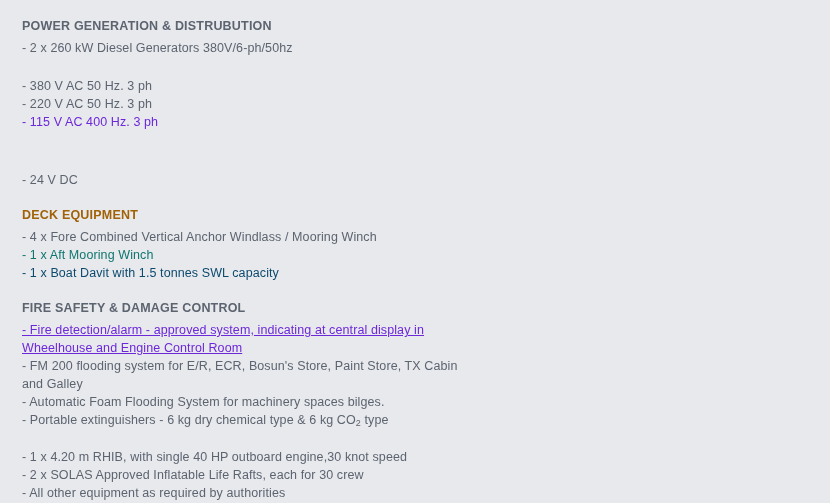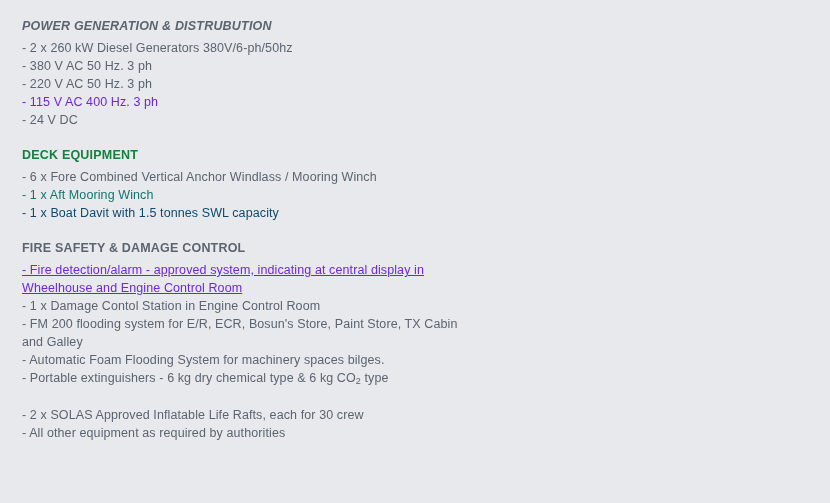--- a/index.html
+++ b/index.html
@@ -54,42 +54,42 @@
     top: 2px;
   }
 </style>
 </head>
 <body>
 
 <div id="page" style="background: rgb(232, 233, 237);">
   <div class="content">
     <div id="sections-root">
         <div class="section">
-          <div class="section-title" style="color: rgb(92, 100, 112); font-style: italic;">POWER GENERATION &amp; DISTRUBUTION</div>
+          <div class="section-title" style="color: rgb(92, 100, 112);">POWER GENERATION &amp; DISTRUBUTION</div>
           <div class="item" style="color: rgb(92, 100, 112);">- 2 x 260 kW Diesel Generators 380V/6-ph/50hz</div>
-          <div class="item" style="color: rgb(92, 100, 112);">- 380 V AC 50 Hz. 3 ph</div>
+          <div class="item" style="color: rgb(92, 100, 112); margin-top: 20px;">- 380 V AC 50 Hz. 3 ph</div>
           <div class="item" style="color: rgb(92, 100, 112);">- 220 V AC 50 Hz. 3 ph</div>
           <div class="item" style="color: #6d28d9;">- 115 V AC 400 Hz. 3 ph</div>
-          <div class="item" style="color: rgb(92, 100, 112);">- 24 V DC</div>
+          <div class="item" style="color: rgb(92, 100, 112); margin-top: 40px;">- 24 V DC</div>
         </div>
         <div class="section">
-          <div class="section-title" style="color: #15803d;">DECK EQUIPMENT</div>
-          <div class="item" style="color: rgb(92, 100, 112);">- 6 x Fore Combined Vertical Anchor Windlass / Mooring Winch</div>
+          <div class="section-title" style="color: #a16207;">DECK EQUIPMENT</div>
+          <div class="item" style="color: rgb(92, 100, 112);">- 4 x Fore Combined Vertical Anchor Windlass / Mooring Winch</div>
           <div class="item" style="color: #0f766e;">- 1 x Aft Mooring Winch</div>
           <div class="item" style="color: #0c4a6e;">- 1 x Boat Davit with 1.5 tonnes SWL capacity</div>
         </div>
         <div class="section">
           <div class="section-title" style="color: rgb(92, 100, 112);">FIRE SAFETY &amp; DAMAGE CONTROL</div>
           <div class="item" style="color: #6d28d9; text-decoration: underline;">- Fire detection/alarm - approved system, indicating at central display in
 Wheelhouse and Engine Control Room</div>
-          <div class="item" style="color: rgb(92, 100, 112);">- 1 x Damage Contol Station in Engine Control Room</div>
           <div class="item" style="color: rgb(92, 100, 112);">- FM 200 flooding system for E/R, ECR, Bosun's Store, Paint Store, TX Cabin
 and Galley</div>
           <div class="item" style="color: rgb(92, 100, 112);">- Automatic Foam Flooding System for machinery spaces bilges.</div>
           <div class="item" style="color: rgb(92, 100, 112);">- Portable extinguishers - 6 kg dry chemical type &amp; 6 kg CO<sub>2</sub> type</div>
         </div>
         <div class="section">
+          <div class="item" style="color: rgb(92, 100, 112);">- 1 x 4.20 m RHIB, with single 40 HP outboard engine,30 knot speed</div>
           <div class="item" style="color: rgb(92, 100, 112);">- 2 x SOLAS Approved Inflatable Life Rafts, each for 30 crew</div>
           <div class="item" style="color: rgb(92, 100, 112);">- All other equipment as required by authorities</div>
         </div>
       </div>
   </div>
 </div>
 
 </body></html>

